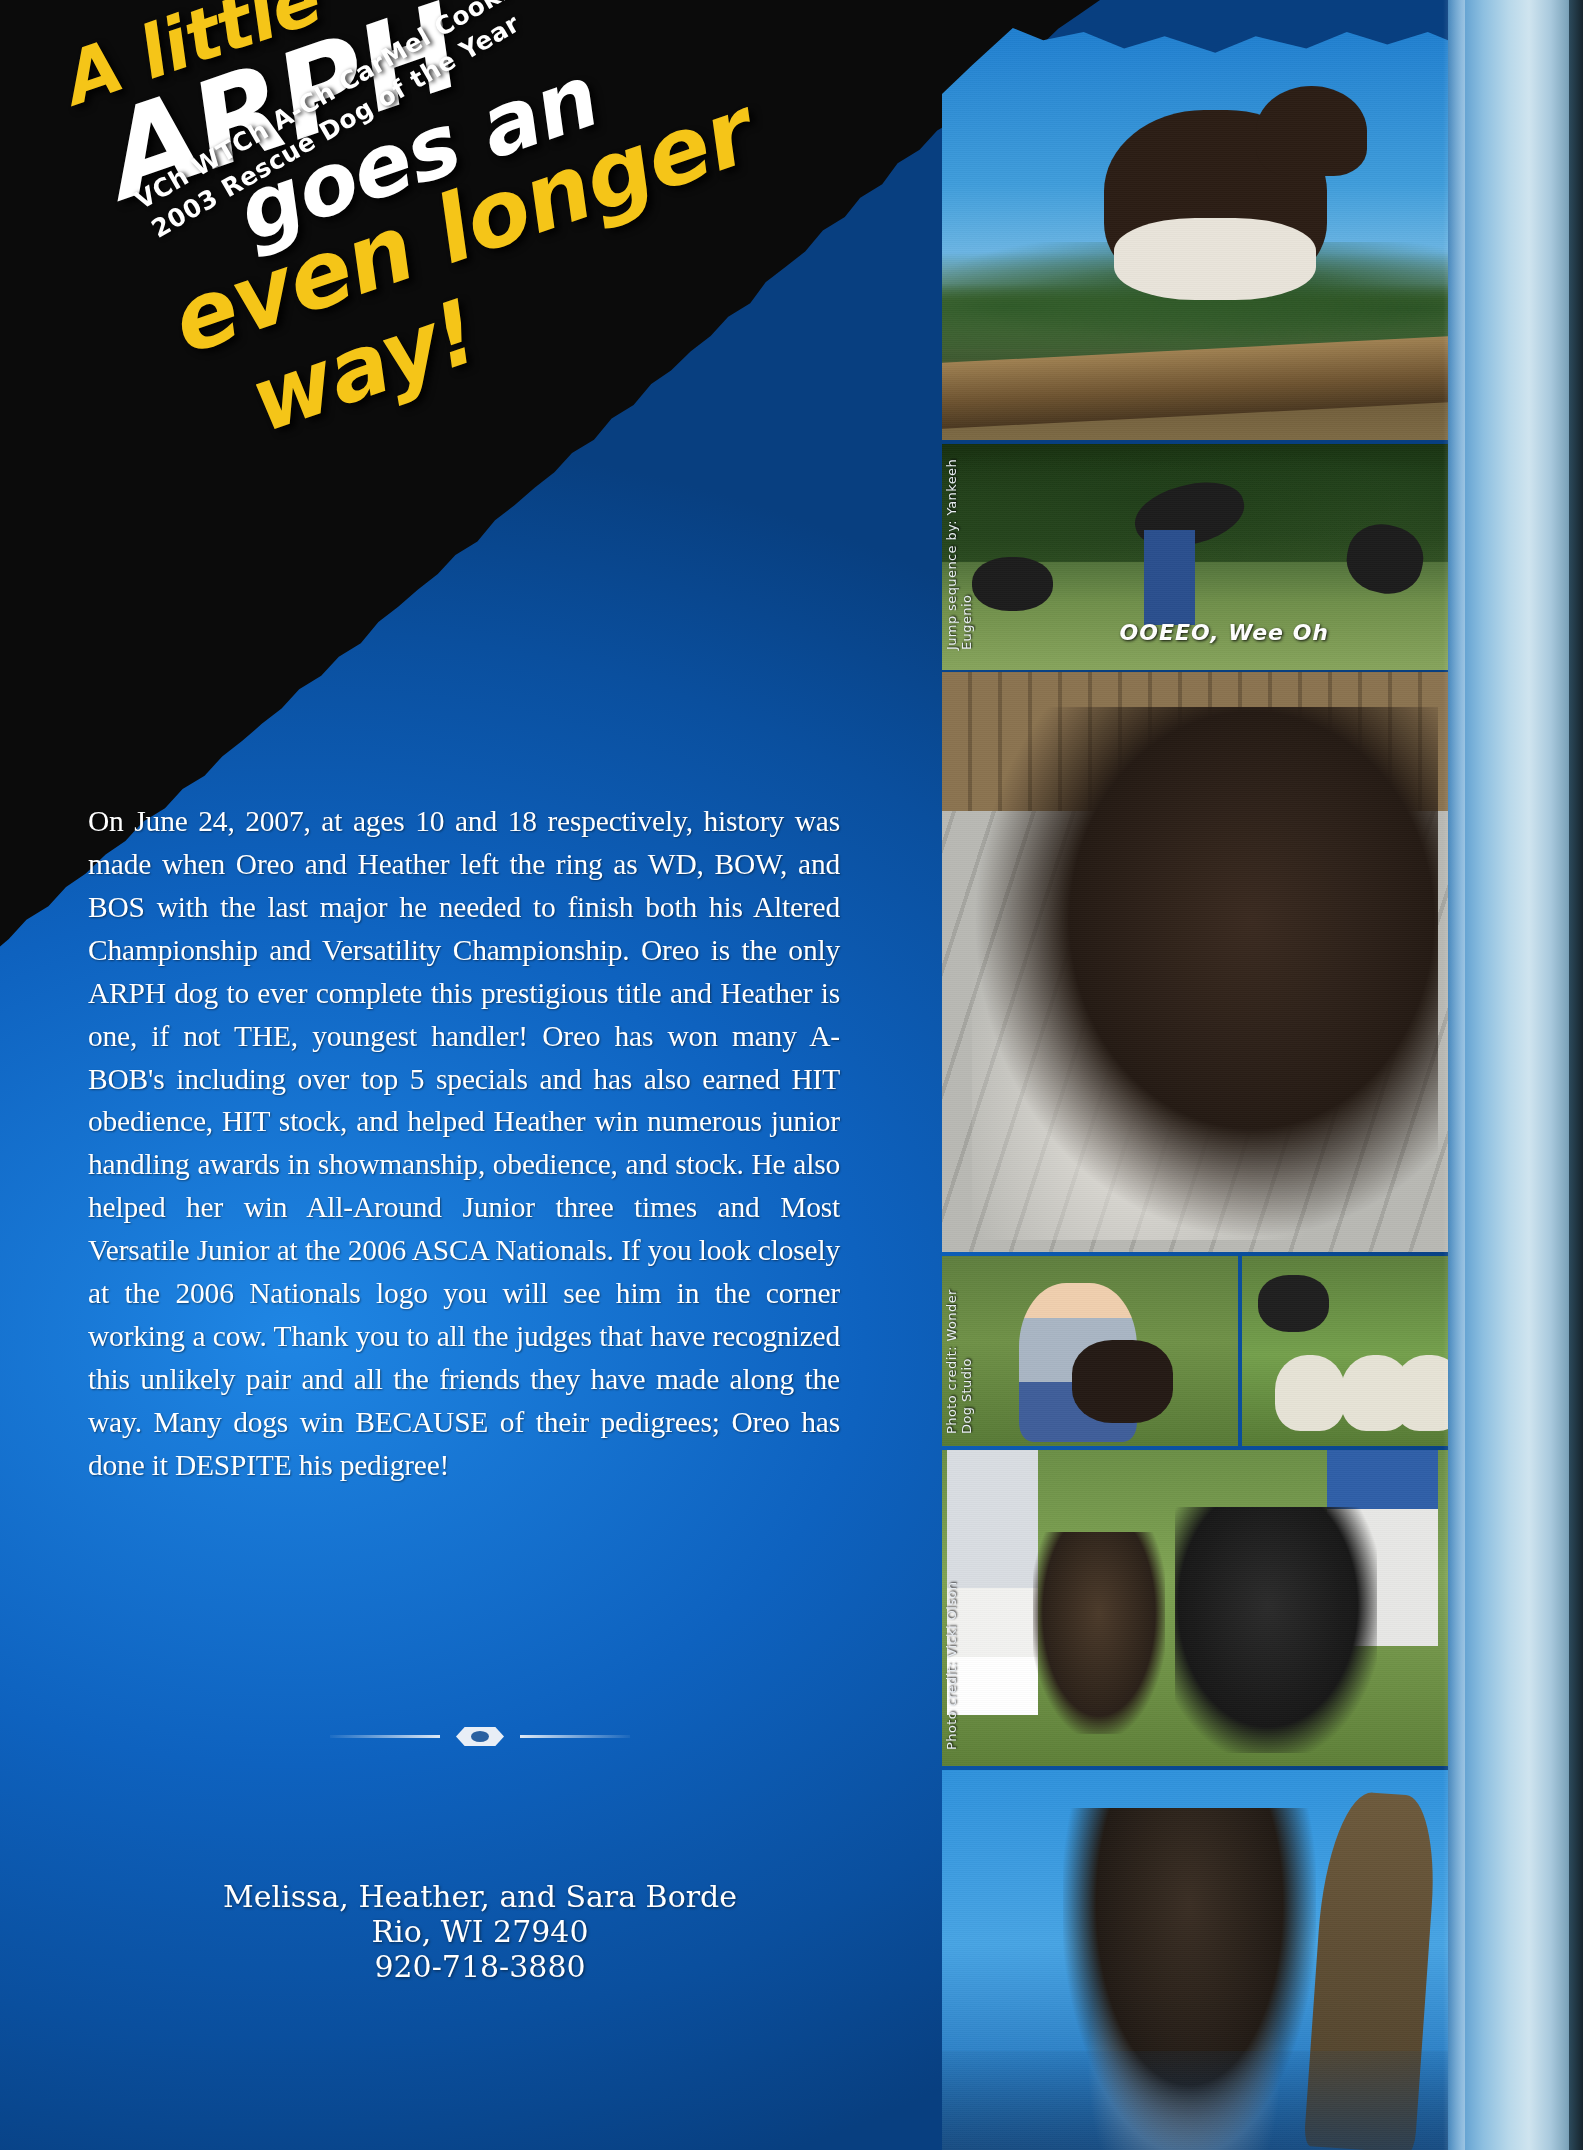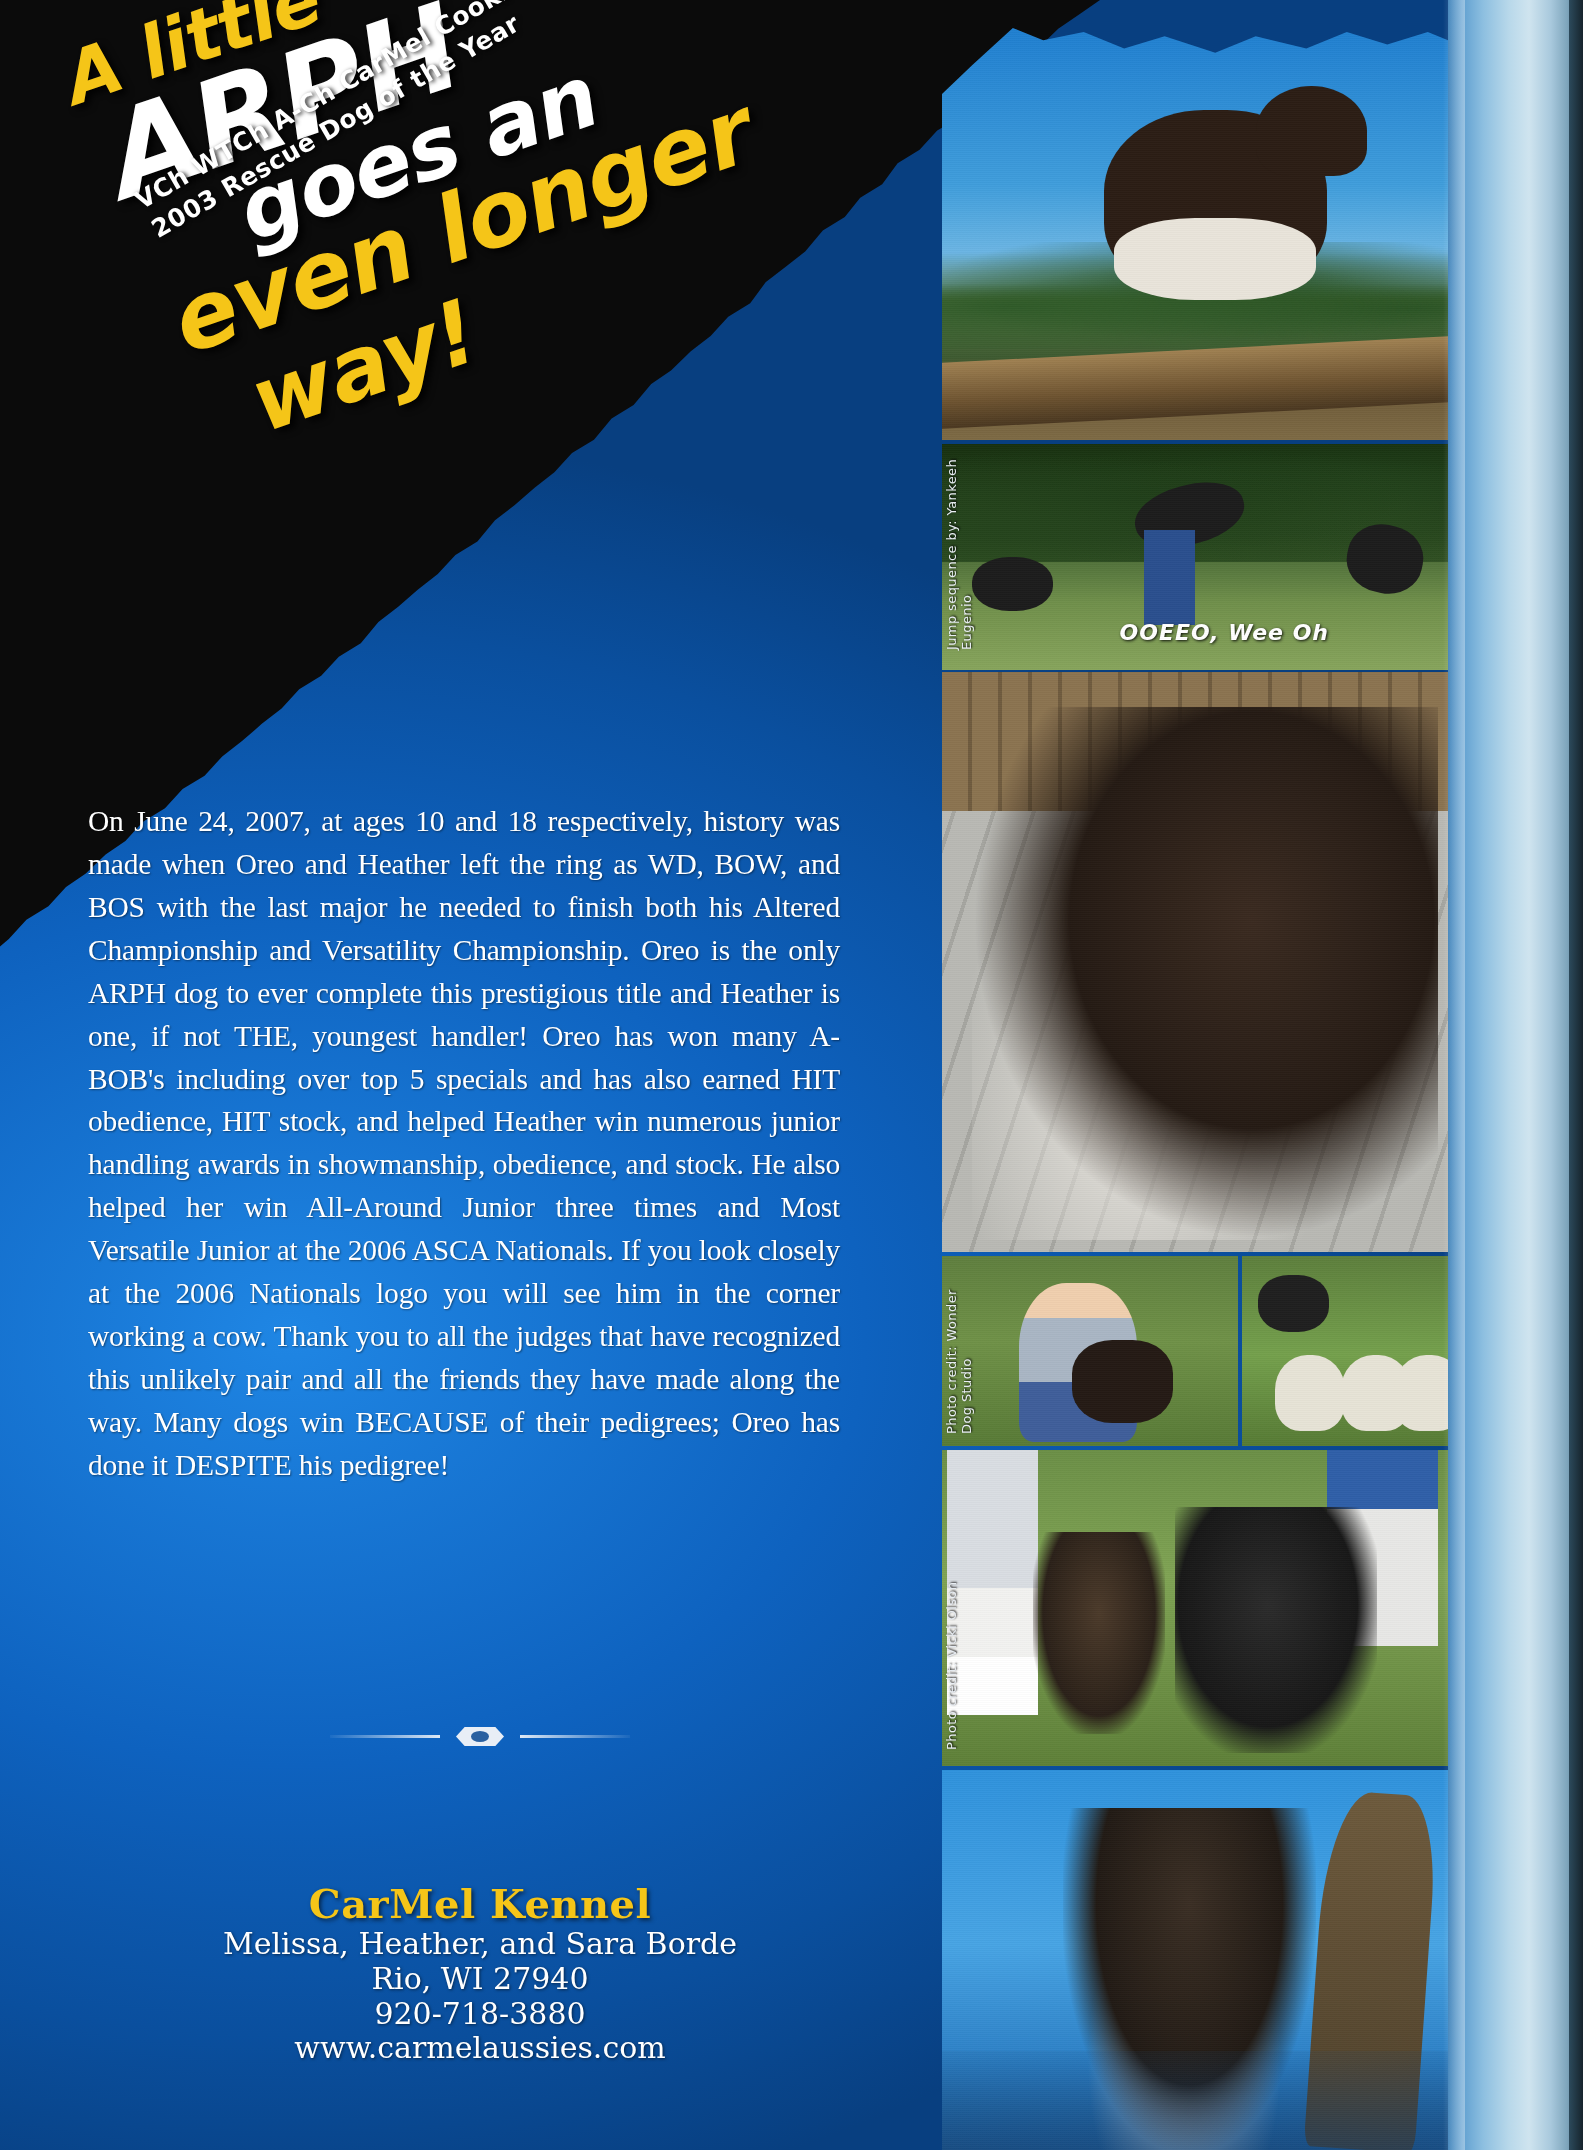--- a/index.html
+++ b/index.html
@@ -393,25 +393,23 @@
   </div>
 
   <div id="divider">
     <div class="bar-l"></div>
     <div class="gem"></div>
     <div class="gem-in"></div>
     <div class="bar-r"></div>
   </div>
 
   <div id="footer">
-    <div id="kennel-name">CarMel Kennel</div>
     <div class="footer-line">Melissa, Heather, and Sara Borde</div>
     <div class="footer-line">Rio, WI 27940</div>
     <div class="footer-line">920-718-3880</div>
-    <div class="footer-line">www.carmelaussies.com</div>
   </div>
 
   <div id="photo-col">
 
     <div class="photo" id="photo1">
       <div class="tree-mass"></div>
       <div class="log"></div>
       <div class="dog-body" style="left:32%; top:20%; width:44%; height:44%;"></div>
       <div class="dog-body" style="left:62%; top:14%; width:22%; height:22%; background:#2b1d14; border-radius:50% 50% 30% 30%;"></div>
       <div style="position:absolute; left:34%; top:46%; width:40%; height:20%; background:#e9e4da; border-radius:40%;"></div>

